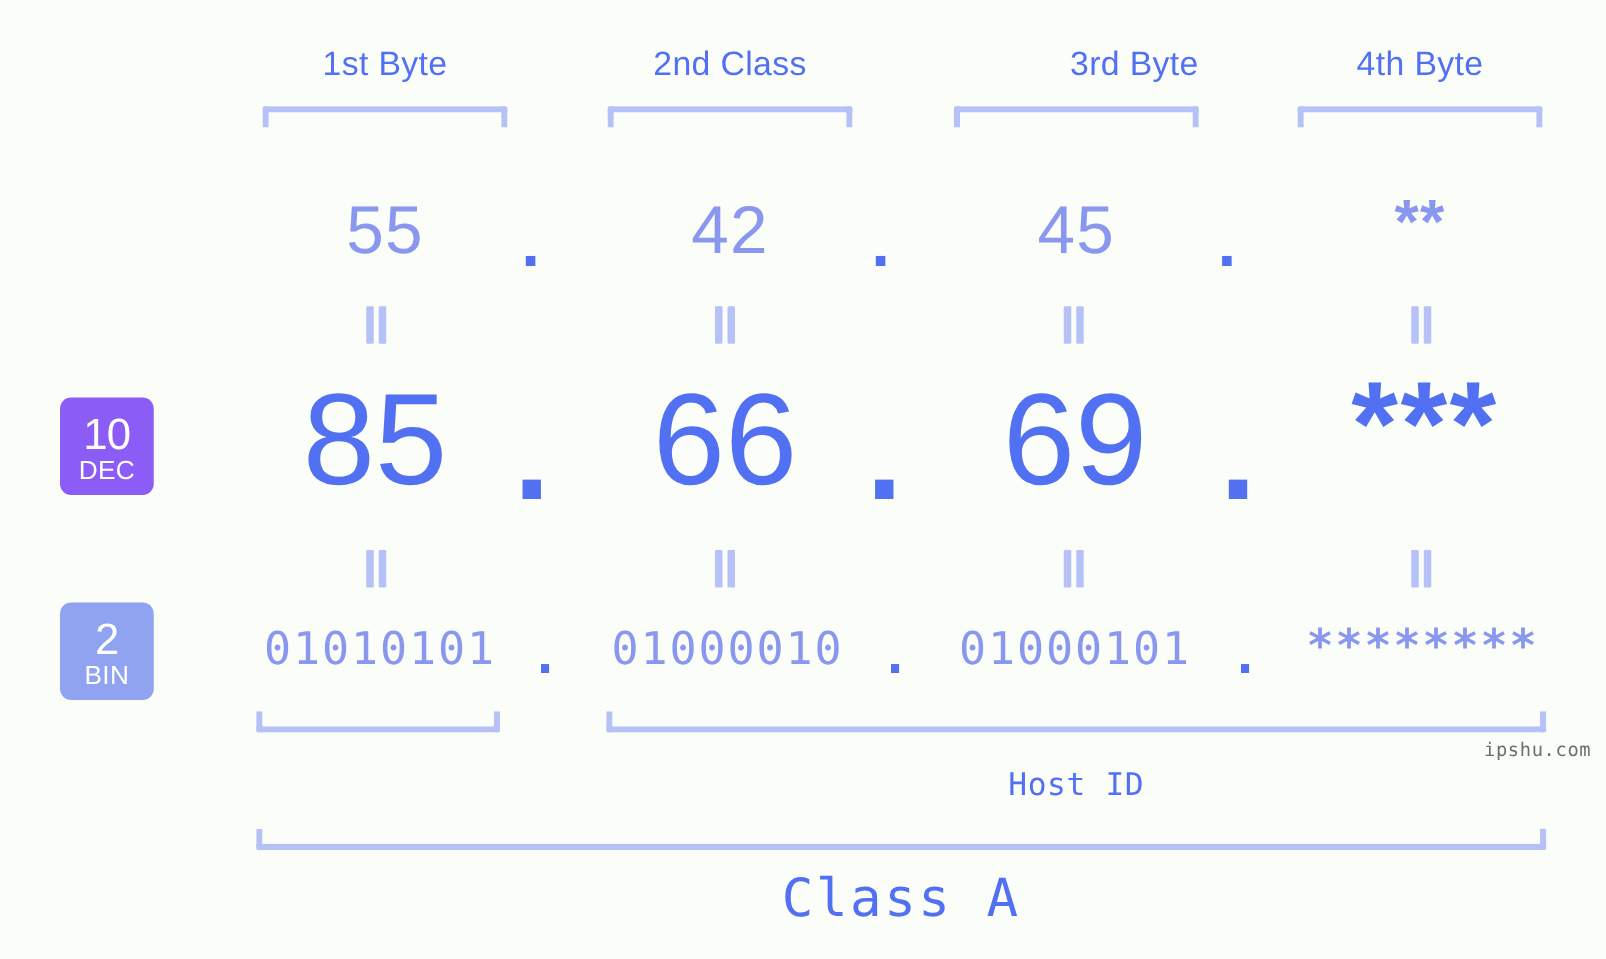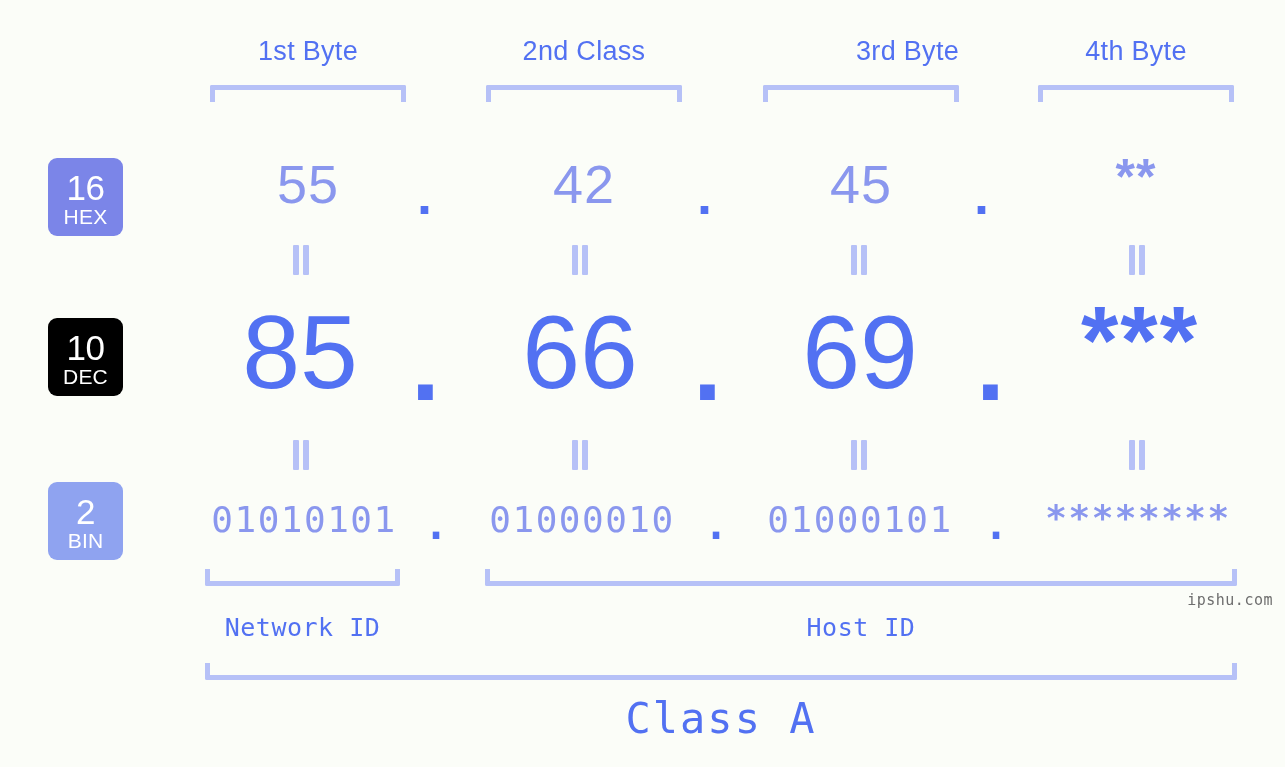--- a/index.html
+++ b/index.html
@@ -78,21 +78,21 @@
     font-weight: 400;
     letter-spacing: -0.5px;
     margin-bottom: 1px;
   }
   .base-badge .name {
     font-size: 21px;
     font-weight: 400;
     letter-spacing: 0.2px;
   }
   #badge-hex { top: 158px; background: #7b85e8; }
-  #badge-dec { top: 318px; background: #000000; }
+  #badge-dec { top: 318px; background: #8b5cf6; }
   #badge-bin { top: 482px; background: #8fa3f0; }
 
   
   .octet {
     position: absolute;
     text-align: center;
     white-space: nowrap;
     line-height: 1;
   }
 
@@ -213,24 +213,20 @@
   <div class="byte-label" style="left:210px; top:38px; width:196px;">1st Byte</div>
   <div class="byte-label" style="left:486px; top:38px; width:196px;">2nd Class</div>
   <div class="byte-label" style="left:763px; top:38px; width:196px;text-align:right;">3rd Byte</div>
   <div class="byte-label" style="left:1038px; top:38px; width:196px;">4th Byte</div>
 
   <div class="bracket-down" style="left:210px; top:85px; width:196px;"></div>
   <div class="bracket-down" style="left:486px; top:85px; width:196px;"></div>
   <div class="bracket-down" style="left:763px; top:85px; width:196px;"></div>
   <div class="bracket-down" style="left:1038px; top:85px; width:196px;"></div>
 
-  <div class="base-badge" id="badge-hex">
-    <span class="num">16</span>
-    <span class="name">HEX</span>
-  </div>
   <div class="base-badge" id="badge-dec">
     <span class="num">10</span>
     <span class="name">DEC</span>
   </div>
   <div class="base-badge" id="badge-bin">
     <span class="num">2</span>
     <span class="name">BIN</span>
   </div>
 
   <div class="row-hex">
@@ -293,21 +289,20 @@
     <div class="octet" style="left:482px; top:502px; width:200px;">01000010</div>
     <div class="dot" style="left:704px; top:505px;">.</div>
     <div class="octet" style="left:760px; top:502px; width:200px;">01000101</div>
     <div class="dot" style="left:984px; top:505px;">.</div>
     <div class="octet" style="left:1038px; top:500px; width:200px; font-weight:700;">********</div>
   </div>
 
   <div class="bracket-up" style="left:205px; top:569px; width:195px;"></div>
   <div class="bracket-up" style="left:485px; top:569px; width:752px;"></div>
 
-  <div class="id-caption" style="left:205px; top:615px; width:195px;">Network ID</div>
   <div class="id-caption" style="left:485px; top:615px; width:752px;">Host ID</div>
 
   <div class="bracket-up" style="left:205px; top:663px; width:1032px;"></div>
   <div id="class-caption" style="left:205px; top:698px; width:1032px;">Class A</div>
 
   <div id="watermark">ipshu.com</div>
 
 </div>
 
 </body></html>

